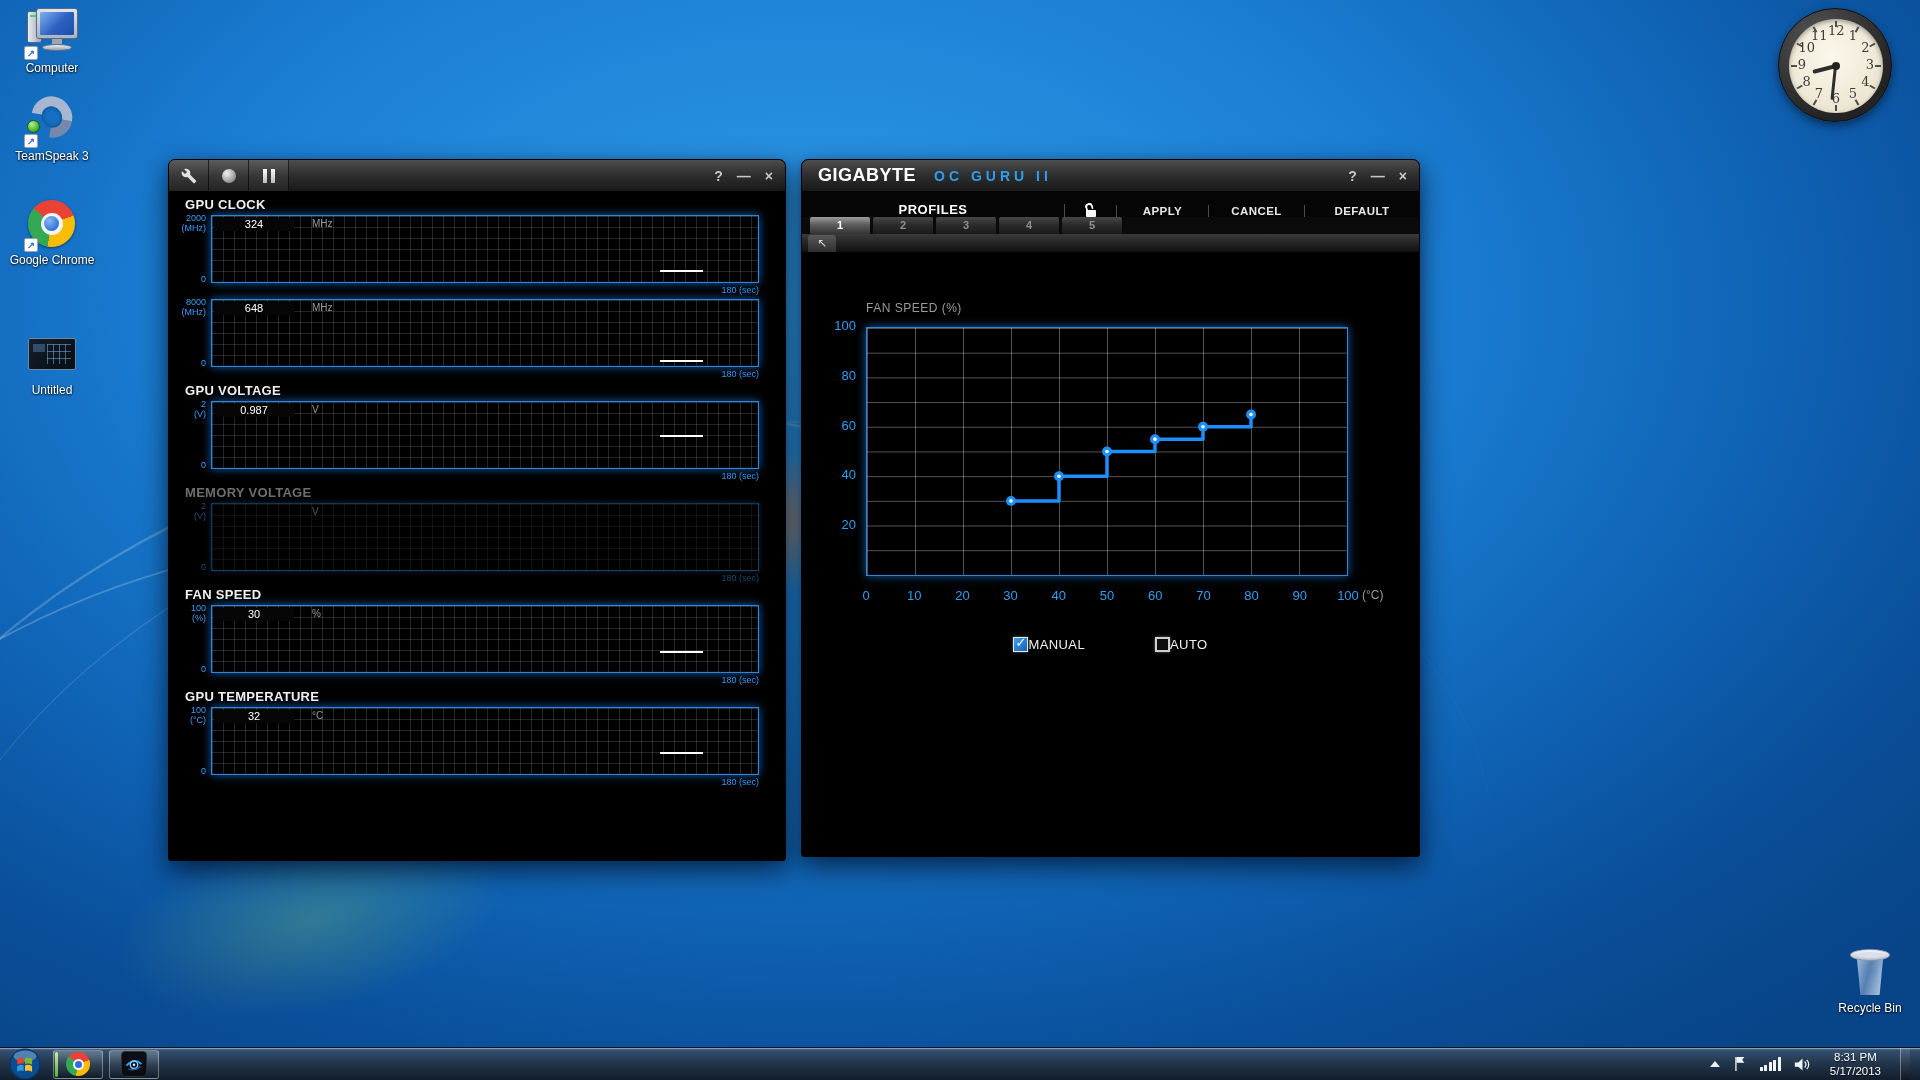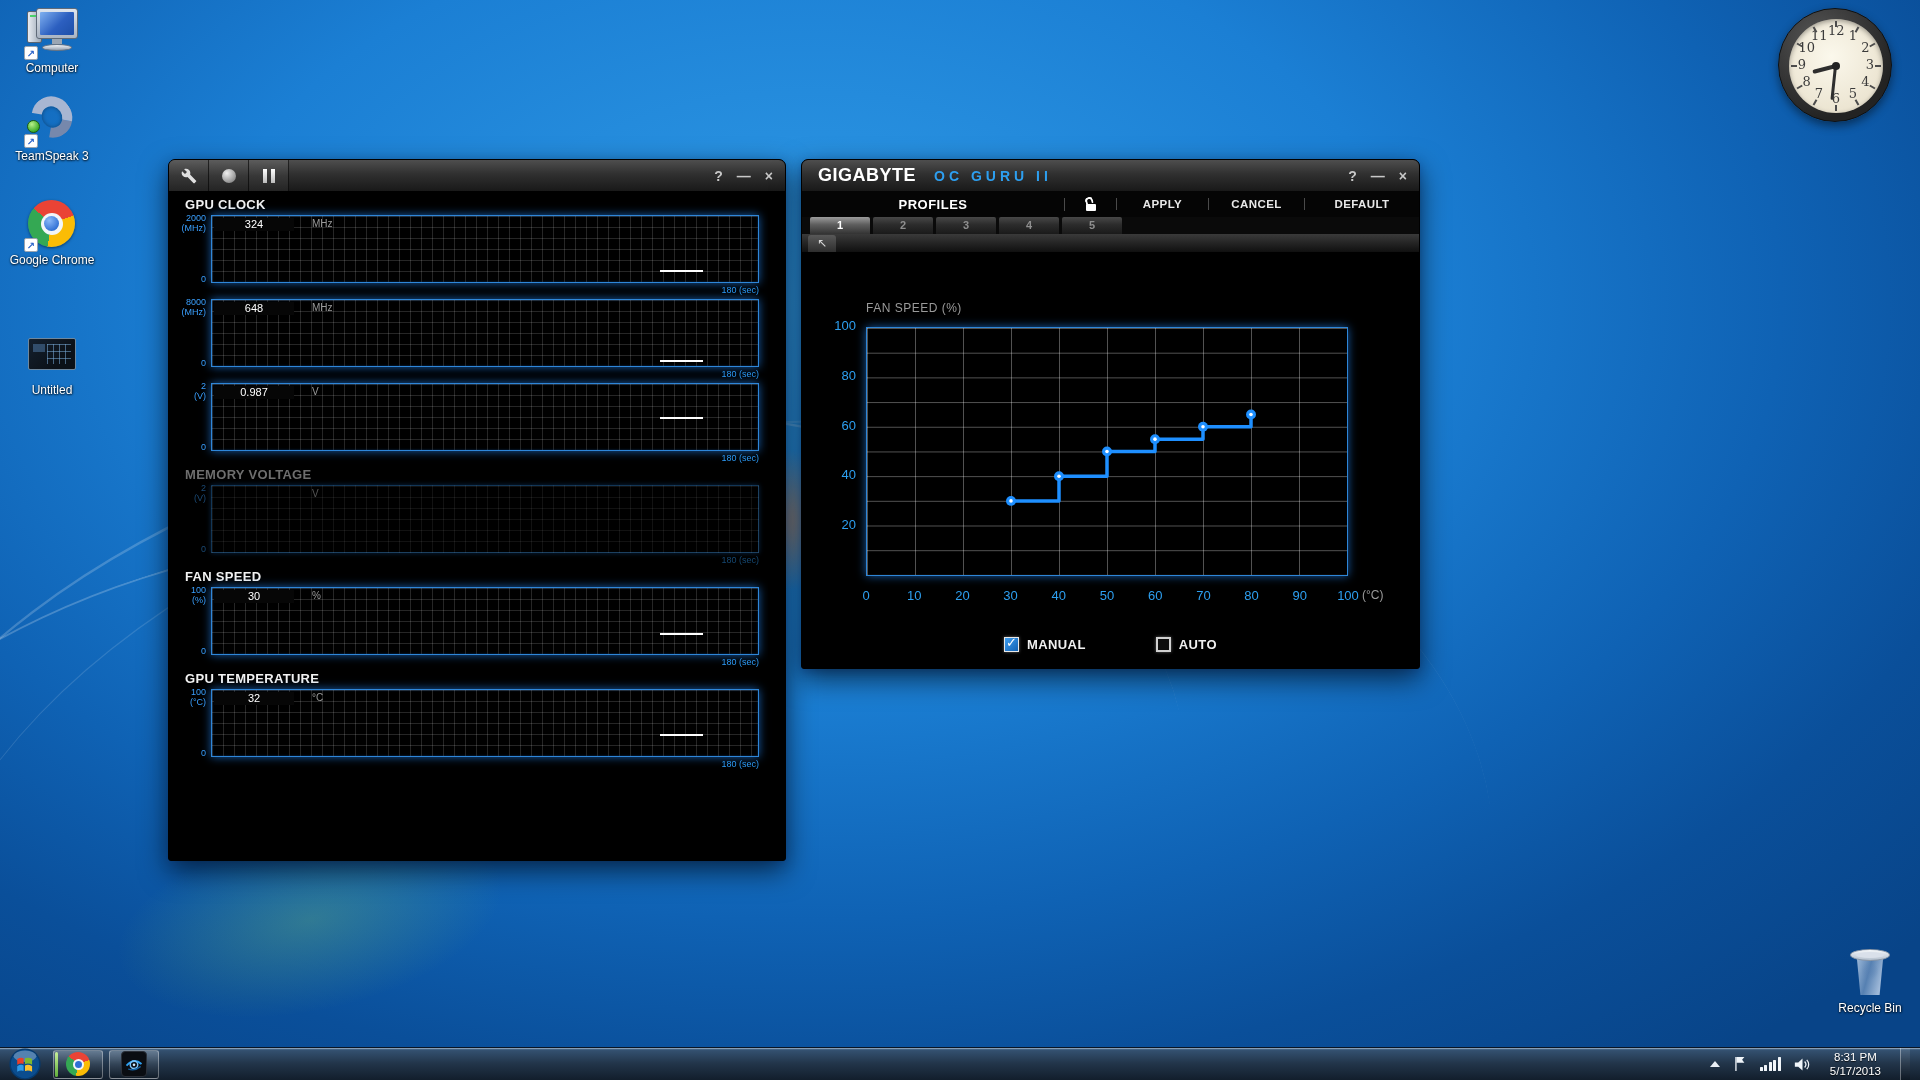--- a/index.html
+++ b/index.html
@@ -120,24 +120,24 @@
   .graph-section.disabled .panel { border-color:rgba(46,134,216,.4); box-shadow:0 0 5px rgba(30,120,220,.3);
     background-image:
       repeating-linear-gradient(to right, rgba(255,255,255,.07) 0 1px, transparent 1px 11px),
       repeating-linear-gradient(to bottom, rgba(255,255,255,.07) 0 1px, transparent 1px 11px); }
   .graph-section.disabled .axis-top, .graph-section.disabled .axis-min { opacity:.45; }
   .graph-section.disabled .unit-lbl { opacity:.55; }
   .graph-section.disabled .value-box { background:transparent; }
   .graph-section.disabled .sec-xlabel { opacity:.45; }
 
   
-  #oc-win { left:801px; top:159px; width:619px; height:510px; }
+  #oc-win { left:801px; top:159px; width:619px; height:698px; }
   .brand { padding-left:16px; font-size:18px; font-weight:bold; color:#fff; letter-spacing:.5px; }
   .app-name { margin-left:18px; font-size:14px; font-weight:bold; color:#2d9ff0; letter-spacing:4px; }
-  .menu-row { display:flex; height:26px; background:#050505; align-items:center; }
+  .menu-row { display:flex; height:26px; background:#050505; align-items:flex-end; }
   .menu-cell { display:flex; align-items:center; justify-content:center; }
   .cell-sep { border-left:1px solid #4a4a4a; }
   .profiles-cell { flex:0 0 262px; color:#fff; font-size:13px; font-weight:bold; letter-spacing:.5px; }
   .lock-cell { flex:0 0 52px; cursor:pointer; }
   .btn-cell { color:#e8e8e8; font-size:11.5px; font-weight:bold; cursor:pointer; letter-spacing:.4px; }
   .apply-cell { flex:0 0 92px; } .cancel-cell { flex:0 0 96px; } .default-cell { flex:1; }
   .lock-glyph { position:relative; width:12px; height:13px; }
   .lock-glyph .shackle { position:absolute; left:0; top:-1px; width:8px; height:7px; border:2px solid #fff; border-bottom:none;
     border-radius:4px 4px 0 0; transform:rotate(-18deg); }
   .lock-glyph .lock-body { position:absolute; left:1px; bottom:0; width:10px; height:7px; background:#fff; border-radius:1px; }
@@ -159,21 +159,21 @@
       linear-gradient(to right, rgba(255,255,255,.32) 1px, transparent 1px),
       linear-gradient(to bottom, rgba(255,255,255,.32) 1px, transparent 1px);
     background-size:10% 10%;
     border:1px solid #2e86d8; box-shadow:0 0 9px rgba(30,120,220,.75); }
   #fan-curve { position:absolute; inset:0; width:100%; height:100%; overflow:visible; }
   #y-tick-labels span { position:absolute; right:calc(100% + 10px); width:34px; text-align:right; font-size:13px; color:#2d9ff0; }
   #x-tick-labels span { position:absolute; top:calc(100% + 12px); width:32px; text-align:center; font-size:13px; color:#2d9ff0; }
   .x-unit { position:absolute; left:calc(100% + 14px); top:calc(100% + 12px); font-size:12px; color:#9a9a9a; }
 
   .cb-row { position:absolute; left:0; right:0; top:385px; display:flex; justify-content:center; gap:70px; }
-  .cb-item { display:flex; align-items:flex-start; gap:8px; cursor:pointer;font-weight:bold; }
+  .cb-item { display:flex; align-items:flex-start; gap:0; cursor:pointer; }
   .cb { position:relative; width:15px; height:15px; background:#0d0d0d; border:2px solid #d0d0d0; box-shadow:0 0 3px rgba(255,255,255,.4); }
   .cb.checked { border:1px solid #e8e8e8; background:linear-gradient(135deg,#3f9ef0,#1262b4); }
   .cb.checked::after { content:'\2713'; position:absolute; left:1px; top:-3px; color:#fff; font-size:13px; font-weight:bold; }
   .cb-lbl { color:#f0f0f0; font-size:13px; letter-spacing:.4px; }
 
   
   #taskbar { position:absolute; left:0; bottom:0; width:1920px; height:33px; z-index:50;
     background:linear-gradient(180deg,#5a7da0 0%,#33506f 8%,#22354a 48%,#121e2c 100%);
     border-top:1px solid rgba(10,20,35,.9); box-shadow:inset 0 1px 0 rgba(255,255,255,.30); display:flex; align-items:center; }
   .start-orb { width:44px; height:30px; margin-left:3px; display:flex; align-items:center; justify-content:center; cursor:pointer; }
@@ -334,20 +334,21 @@
         <div class="panel">
           <div class="value-box">648</div>
           <div class="unit-lbl">MHz</div>
           <div class="trace" style="bottom: calc(8% - 1px);"></div>
         </div>
       </div>
       <div class="sec-xlabel">180 (sec)</div>
     </div>
 
     <div class="graph-section">
+      <div class="sec-title">GPU VOLTAGE</div>
       <div class="sec-row">
         <div class="axis-col">
           <div class="axis-top"><span>2</span><br><span>(V)</span></div>
           <div class="axis-min">0</div>
         </div>
         <div class="panel">
           <div class="value-box">0.987</div>
           <div class="unit-lbl">V</div>
           <div class="trace" style="bottom: calc(49% - 1px);"></div>
         </div>

